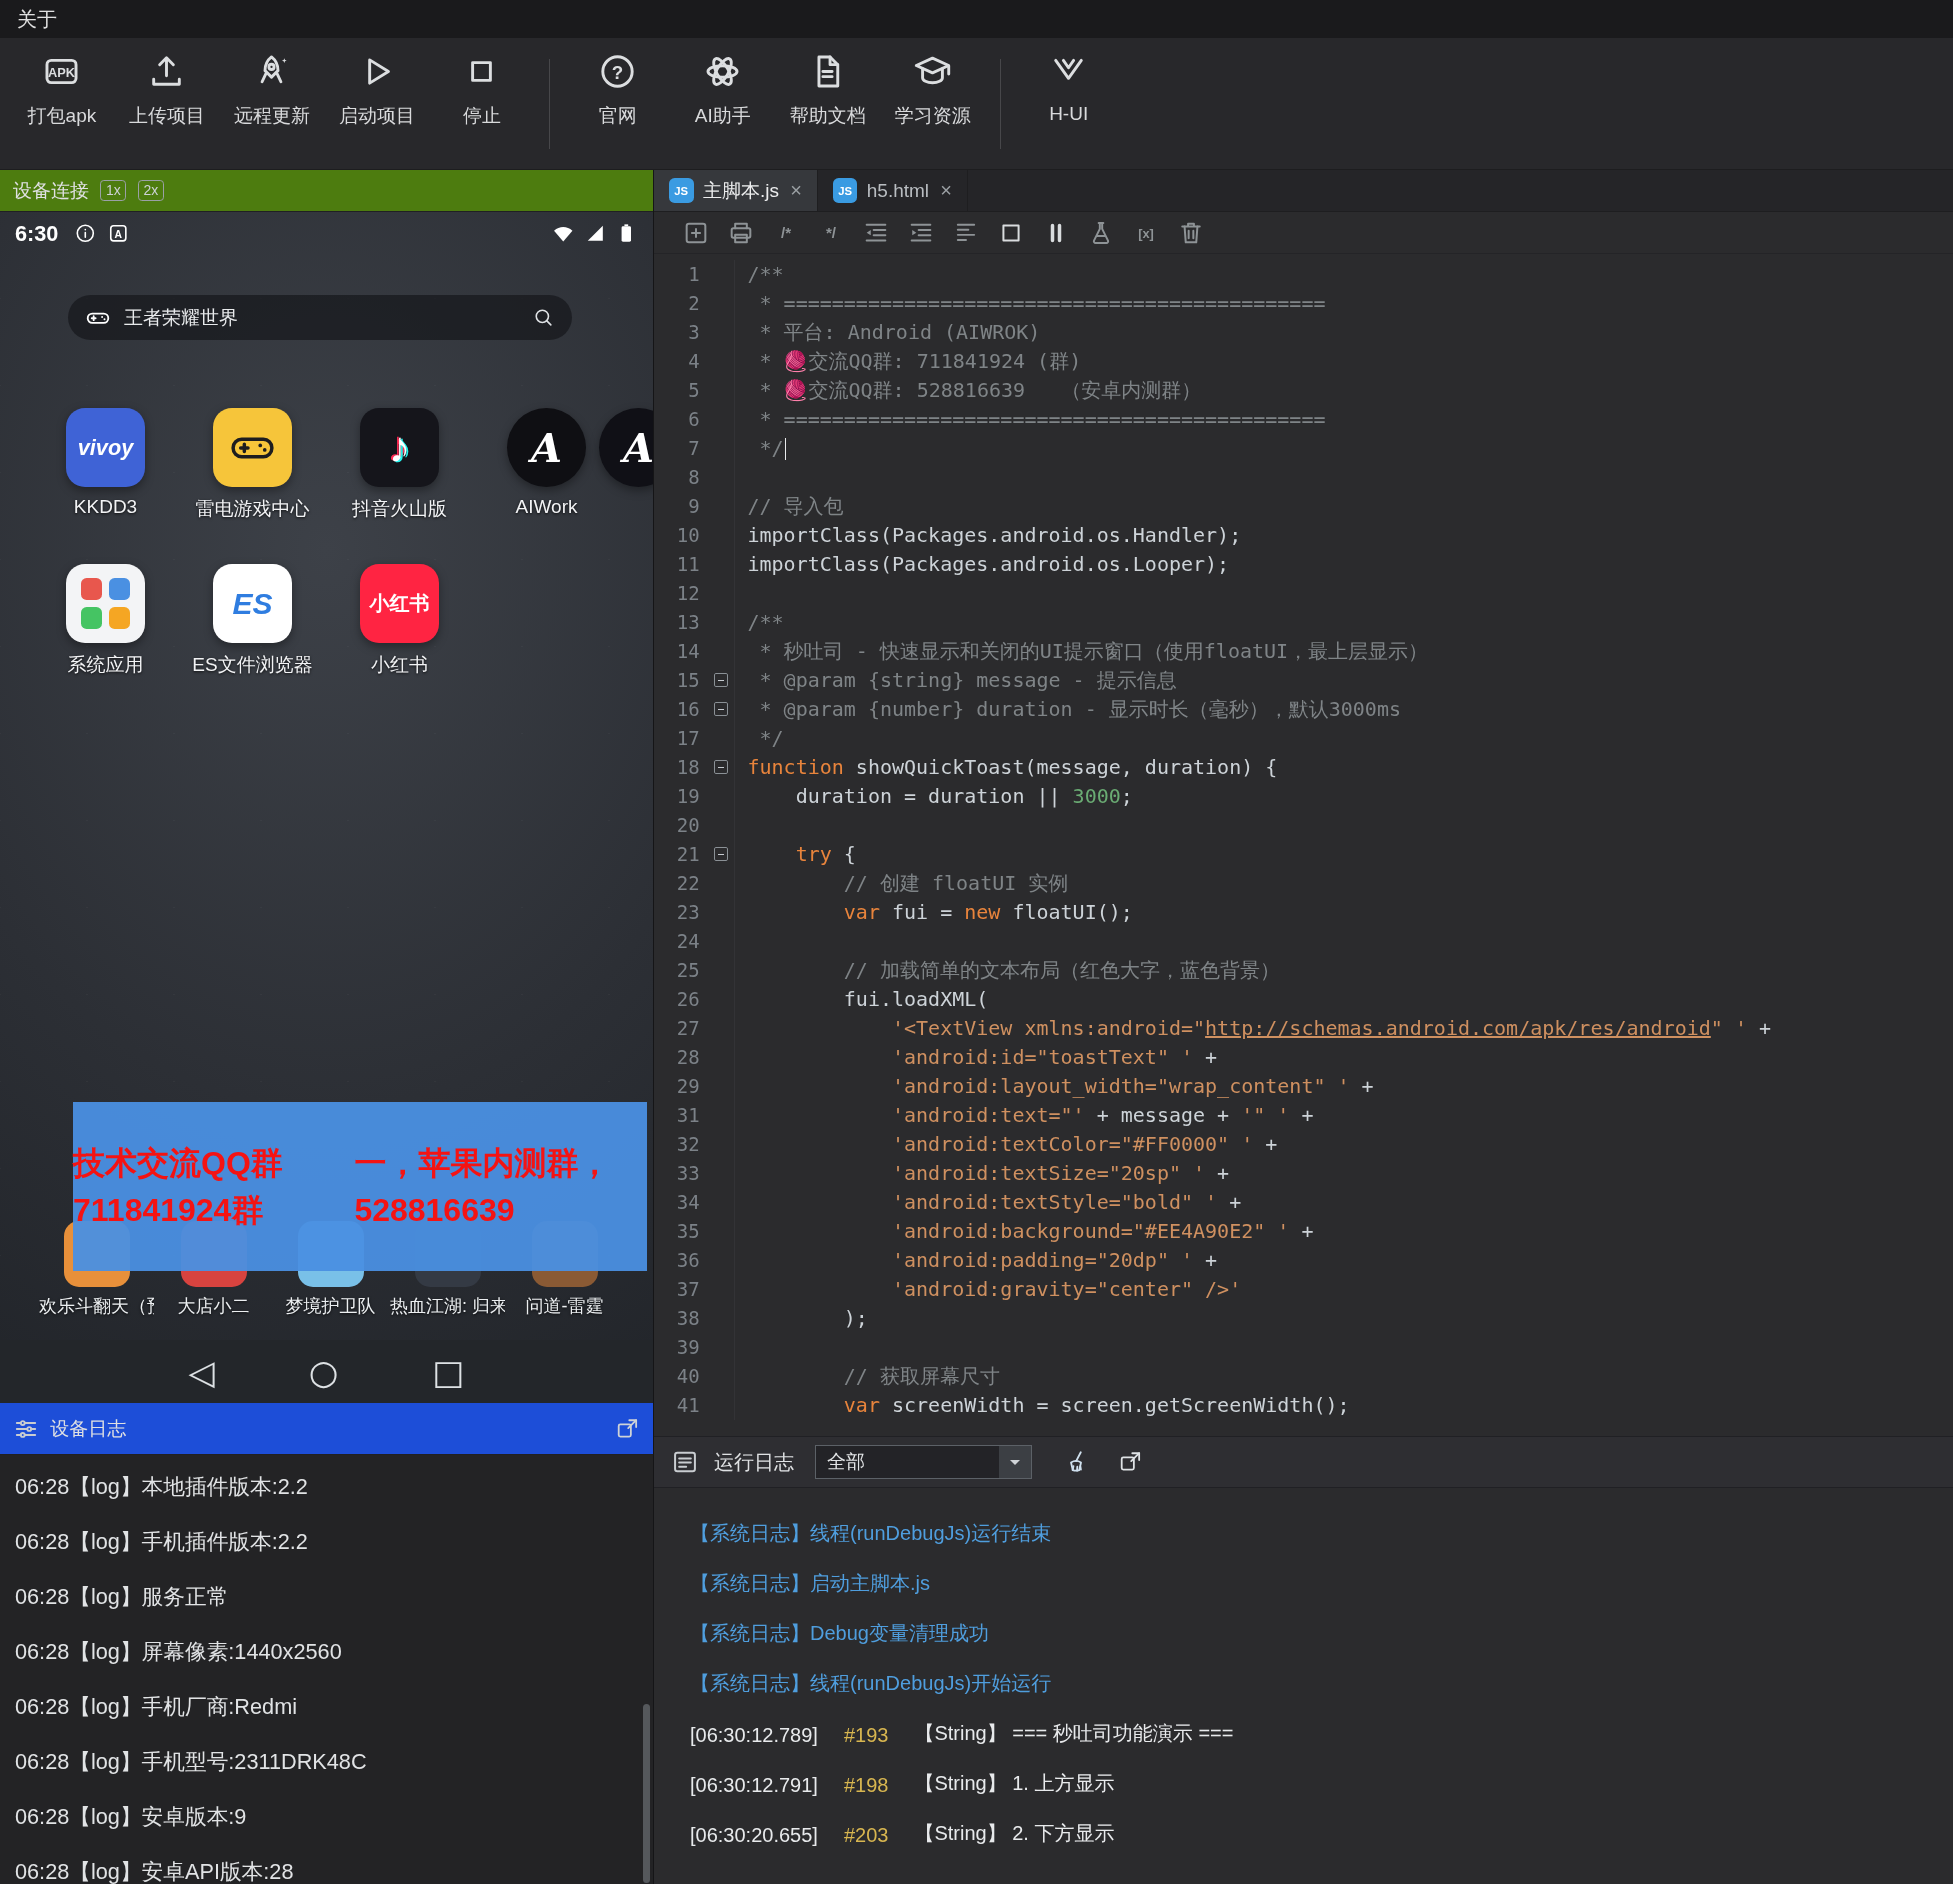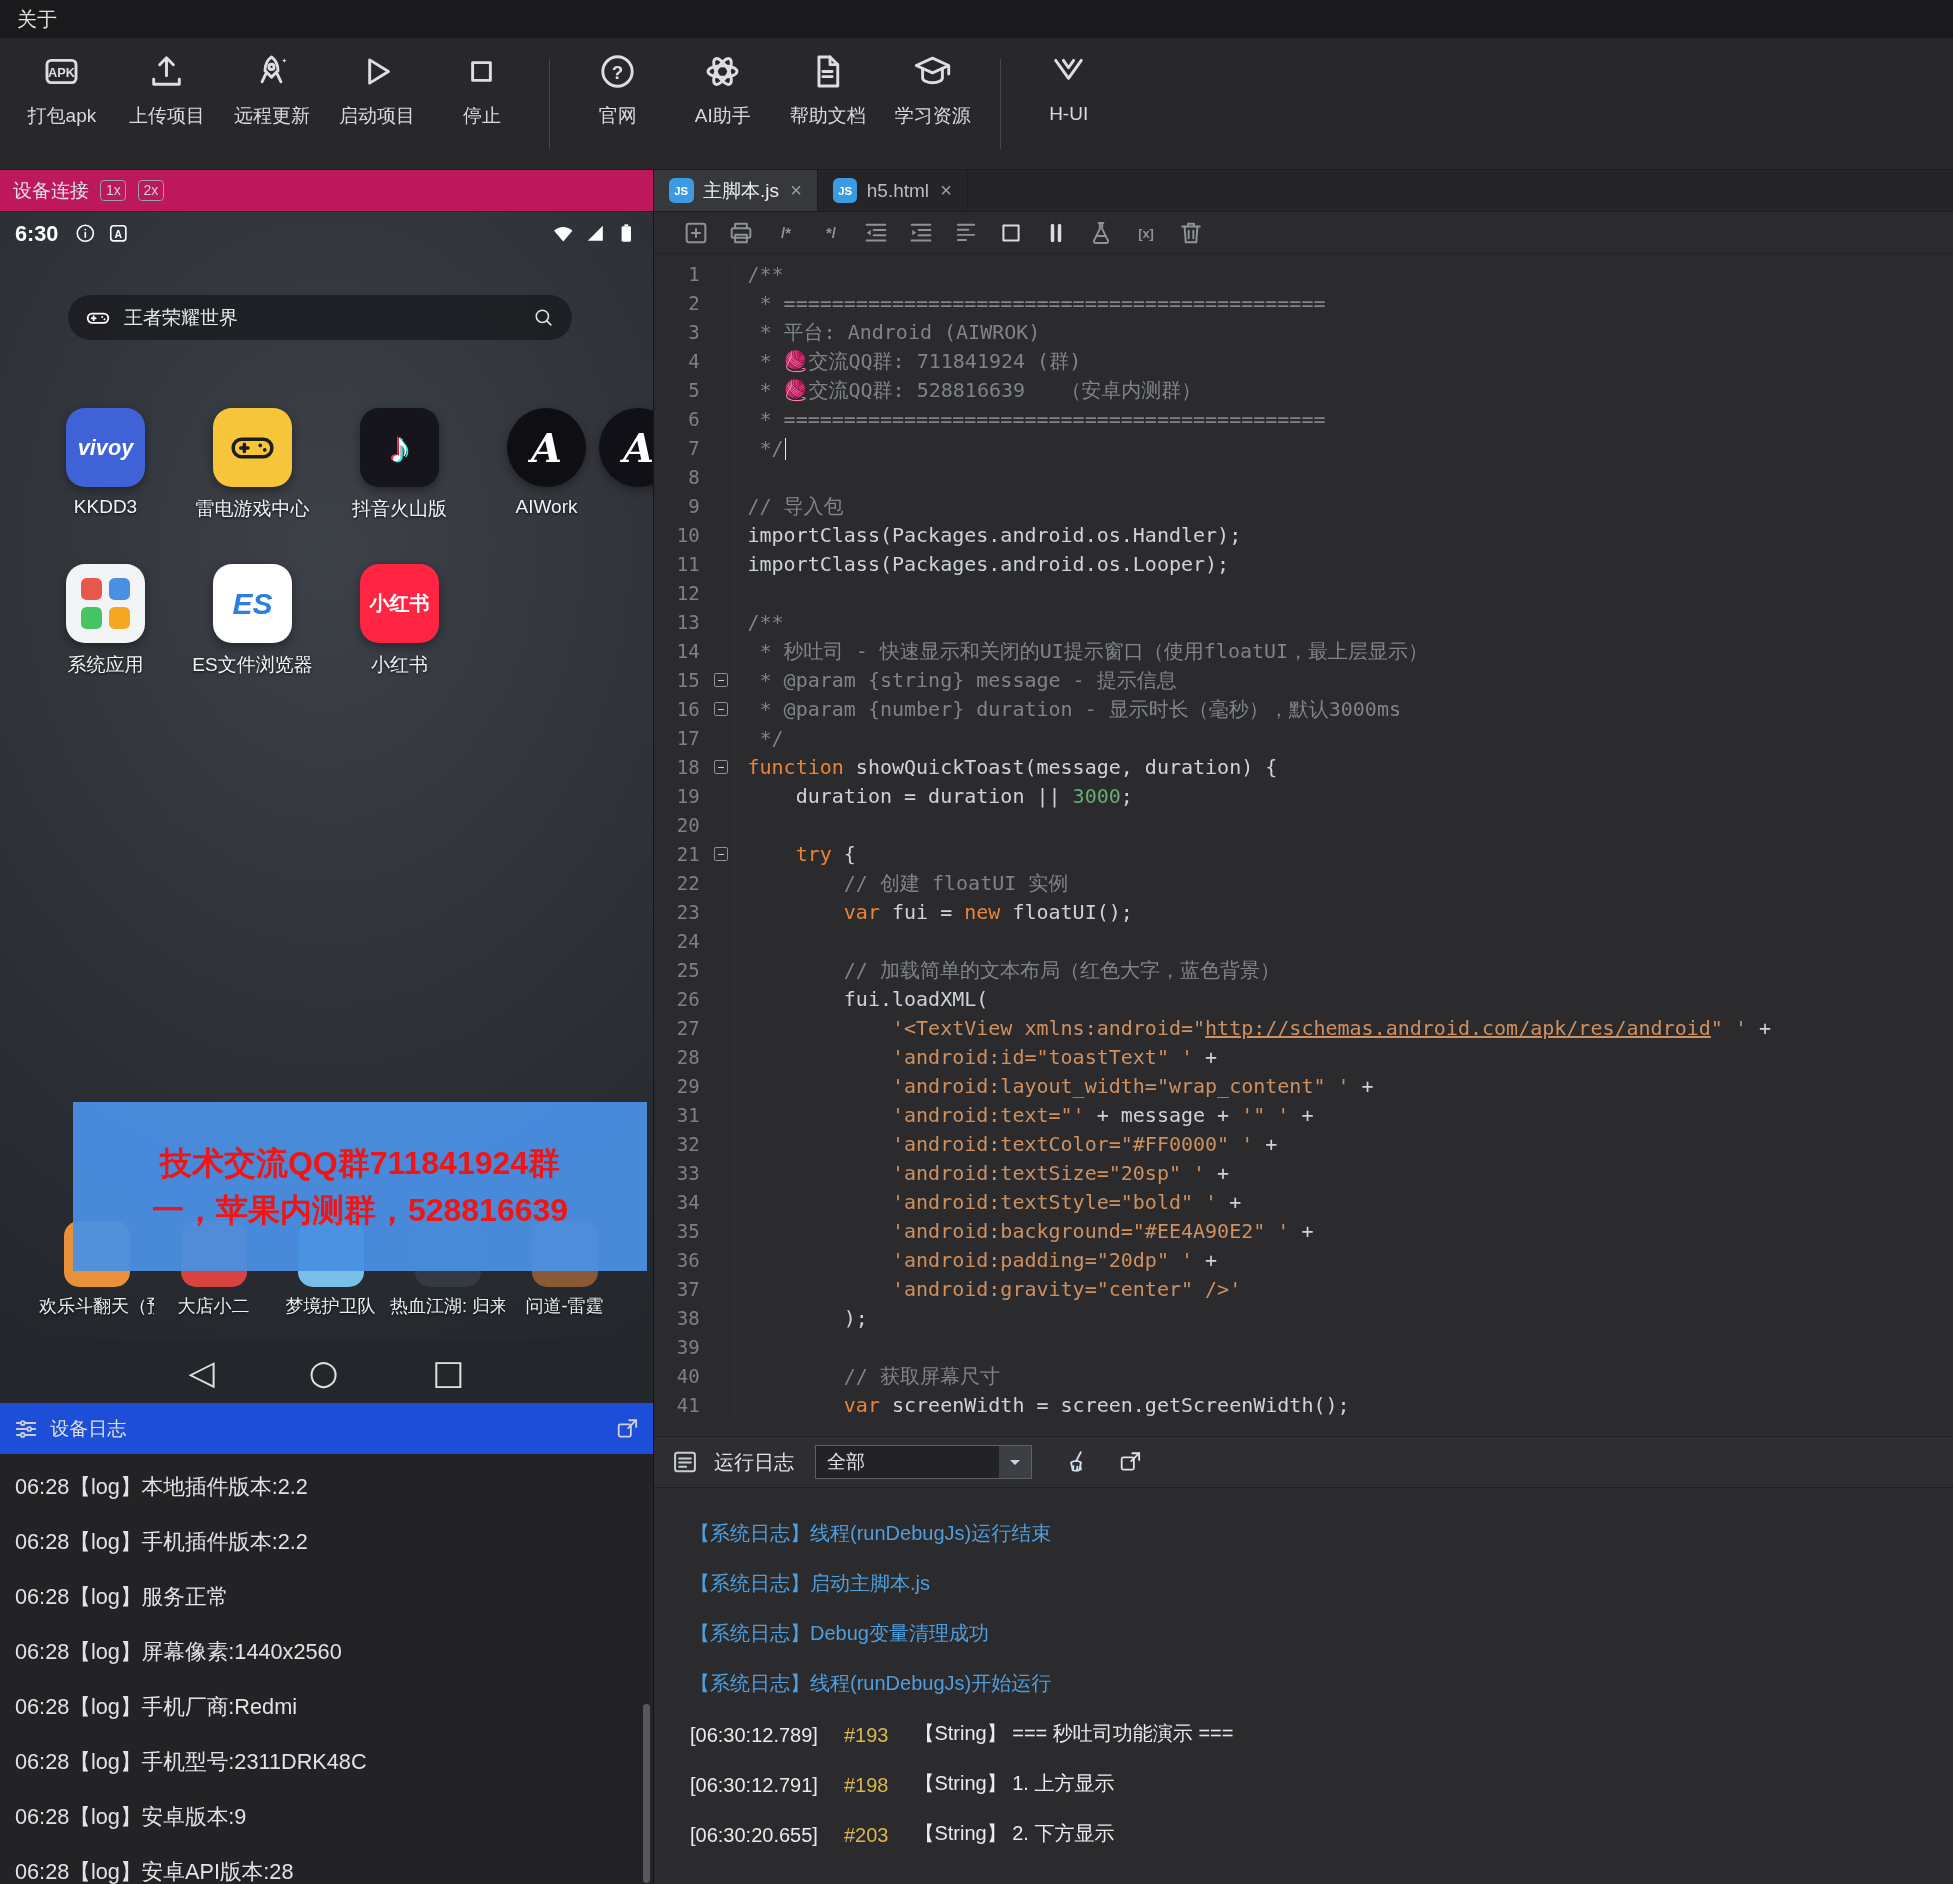--- a/index.html
+++ b/index.html
@@ -13,21 +13,21 @@
 
   .menubar{height:38px;background:#1a1a1c;display:flex;align-items:center;padding:0 17px;color:#e0e0e0;font-size:20px}
   .toolbar{height:132px;background:#28282b;border-bottom:0.9px solid #1d1d1f;display:flex;align-items:center;padding:0 9.4px}
   .tb-btn{min-width:105px;padding:0 13px;height:109px;display:flex;flex-direction:column;align-items:center;justify-content:flex-start;gap:8.5px;color:#d9dadc;cursor:pointer}
   .tb-ic{color:#dcdee0;height:45px;display:flex;align-items:center}
   .tb-lb{font-size:19px;white-space:nowrap}
   .tb-sep{width:0.9px;height:90px;background:#47474a;margin:0 15px}
 
   .main{display:flex;height:1715px}
   .left{width:654px;min-width:654px;display:flex;flex-direction:column;border-right:0.9px solid #151517;position:relative;background:#232325}
-  .panel-hd{height:42px;background:#be185d;border-bottom:0.9px solid #202023;display:flex;align-items:center;gap:11.3px;padding:0 13px;color:#dfe0e2;font-size:19px}
+  .panel-hd{height:42px;background:#4d7c0f;border-bottom:0.9px solid #202023;display:flex;align-items:center;gap:11.3px;padding:0 13px;color:#dfe0e2;font-size:19px}
   .scale-btn{border:1.9px solid #9aa0a6;border-radius:3.8px;font-size:14px;line-height:19px;padding:0 4.7px;color:#cdd2d6;cursor:pointer}
 
   .phone{position:relative;height:1128px;overflow:hidden;
     background:radial-gradient(120% 90% at 50% 30%, #3d4148 0%, #2c2f35 55%, #202328 100%)}
   .phone::before{content:"";position:absolute;inset:0;
     background-image:linear-gradient(60deg, rgba(255,255,255,.03) 0.9px, transparent 0.9px),
                      linear-gradient(-60deg, rgba(255,255,255,.03) 0.9px, transparent 0.9px);
     background-size:87px 87px;pointer-events:none}
   .statusbar{position:relative;height:43px;display:flex;align-items:center;padding:0 15px;gap:11.3px;color:#fff;z-index:2}
   .sb-time{font-size:21.7px;font-weight:bold;margin-right:3.8px}
@@ -56,21 +56,21 @@
   .m1{background:#e8574d}.m2{background:#4a90e2}.m3{background:#45c463}.m4{background:#f5a623}
   .es-file-icon{background:#ffffff}
   .es-file-icon .badge{color:#2f7de0;font-size:30px;font-weight:bold;font-style:italic}
   .xiaohongshu-app-icon{background:#ff2442}
   .xiaohongshu-app-icon .badge{color:#fff;font-size:20px;font-weight:bold}
   .partial-app{position:absolute;left:599px;top:196px;width:79px;height:79px;border-radius:50%;background:#101016;
     display:flex;align-items:center;justify-content:center;color:#fff;font-size:40px;font-weight:bold;z-index:2;
     font-style:italic;font-family:"DejaVu Serif",serif;box-shadow:0 3.8px 9.4px rgba(0,0,0,.35)}
 
   .toast{position:absolute;left:73px;top:890px;width:574px;height:169px;background:var(--toast-bg);opacity:.95;z-index:4;
-    display:flex;flex-direction:column;align-items:center;justify-content:center}
+    display:flex;flex-direction:row;align-items:center;justify-content:center}
   .toast div{color:var(--toast-text);font-size:32px;font-weight:bold;line-height:47px}
 
   .dock{position:absolute;left:0;top:1009px;width:100%;display:flex;padding-left:38px;z-index:1}
   .dock-col{width:117px;display:flex;flex-direction:column;align-items:center;cursor:pointer}
   .dock-ic{width:66px;height:66px;border-radius:15px}
   .dock-lb{margin-top:6.6px;font-size:18px;color:#eceff1;text-shadow:0 0.9px 2.8px rgba(0,0,0,.8);white-space:nowrap;max-width:115px;overflow:hidden}
   .dock-i0{background:#e8903a}.dock-i1{background:#d8433f}.dock-i2{background:#79c0e8}.dock-i3{background:#343a44}.dock-i4{background:#8a5a34}
 
   .navbar{height:63px;background:#23262a;display:flex;align-items:center;justify-content:center;gap:94px;color:#dde1e4}
   .nav-g{font-size:34px;cursor:pointer;font-family:"DejaVu Sans",sans-serif}

